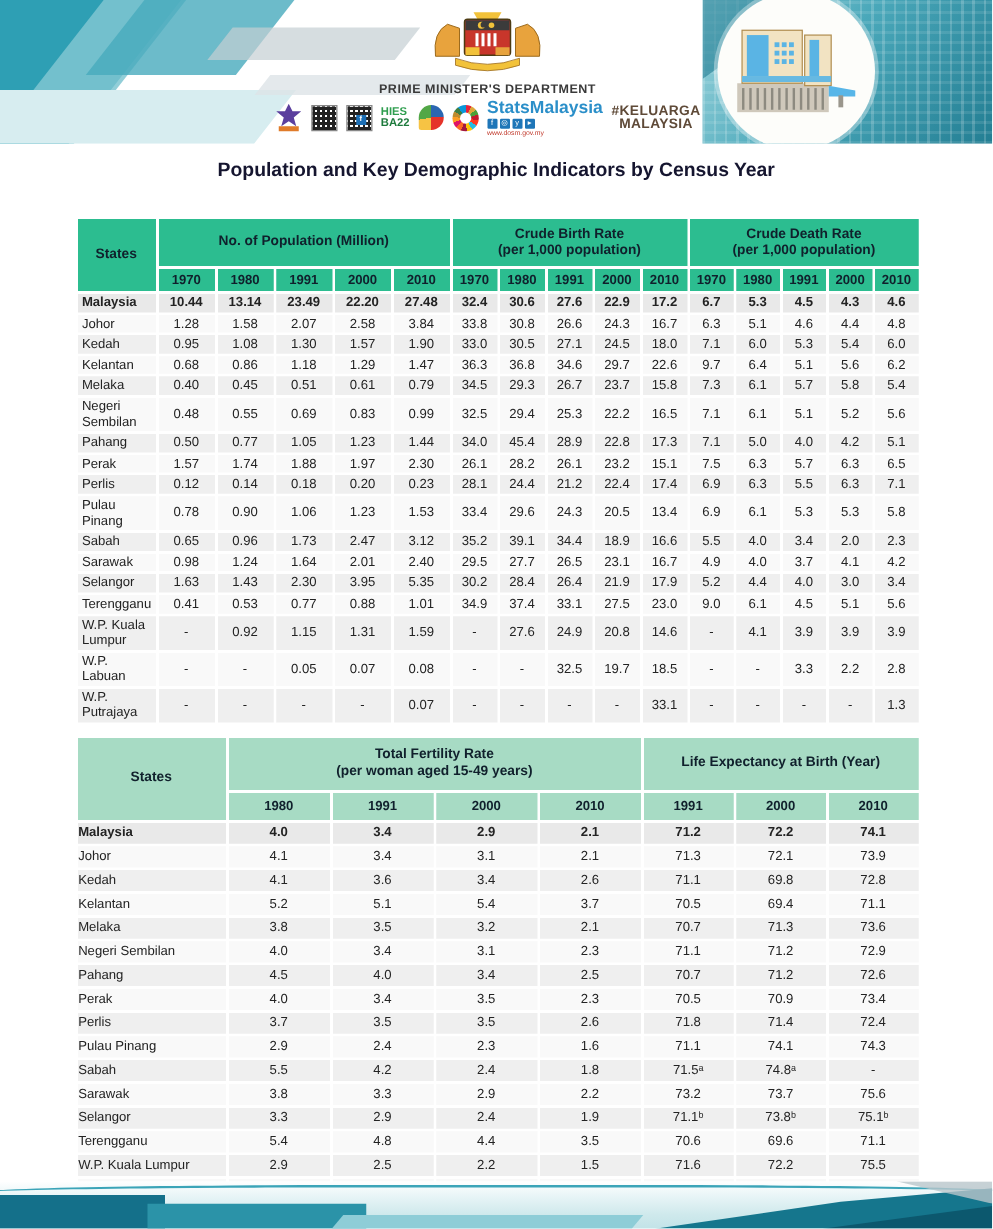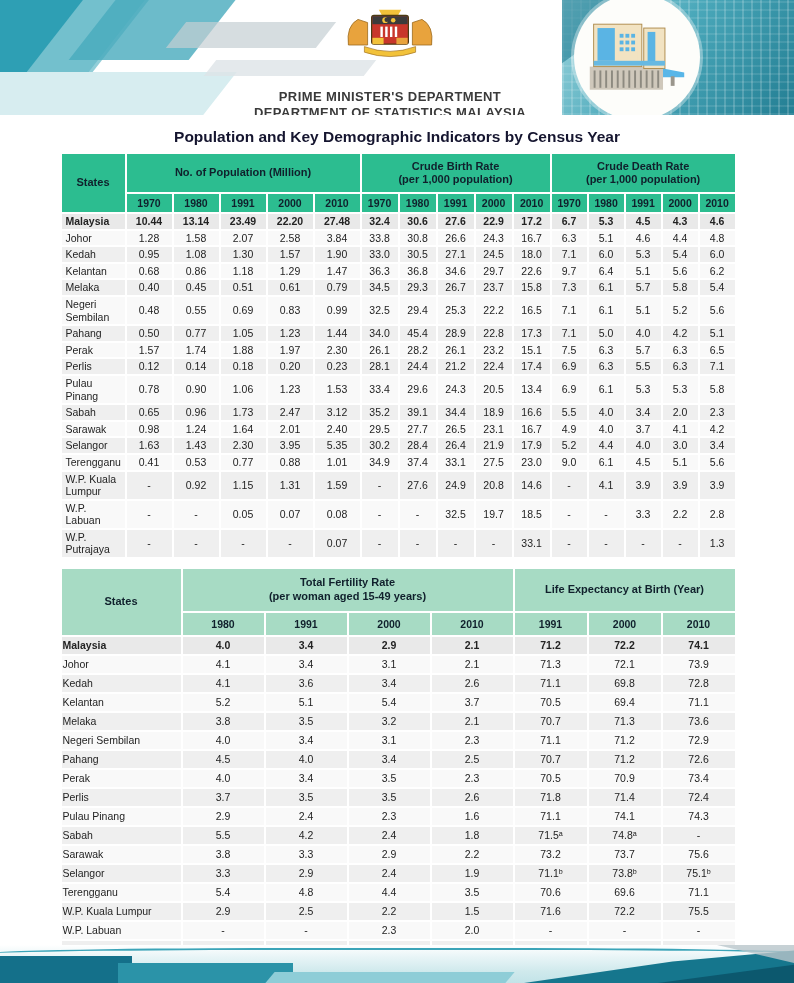--- a/index.html
+++ b/index.html
@@ -23,21 +23,21 @@
     background-image: repeating-linear-gradient(90deg, rgba(255,255,255,.18) 0 2px, transparent 2px 9px),
                       repeating-linear-gradient(0deg, rgba(255,255,255,.10) 0 2px, transparent 2px 8px); }
   .banner-photo .wedge { position: absolute; inset: 0; background: #16758c; opacity: .55;
     clip-path: polygon(0 0, 38% 0, 0 55%); }
   .photo-circle { position: absolute; left: 12px; top: -6px; width: 126px; height: 126px;
     border-radius: 50%; background: #fdfdfa; box-shadow: 0 0 0 3px rgba(255,255,255,.35); }
   .photo-circle svg { position: absolute; left: 10px; top: 18px; }
 
   .banner-center { position: absolute; left: 215px; top: 0; width: 350px; height: 115px; text-align: center; }
   .crest { margin-top: 5px; }
-  .dept-lines { line-height: 1.25; font-size: 13px; letter-spacing: .4px; color: #3a3a3a; font-weight: bold; margin-top: 24px; }
+  .dept-lines { line-height: 1.25; font-size: 10px; letter-spacing: .4px; color: #3a3a3a; font-weight: bold; }
   .logo-strip { display: flex; justify-content: center; align-items: center; gap: 7px; margin-top: 2px; height: 27px; }
   .qr { width: 21px; height: 21px; border: 1px solid #888; position: relative;
     background-image: repeating-linear-gradient(0deg, #222 0 2px, transparent 2px 4px),
                       repeating-linear-gradient(90deg, #222 0 2px, #fff 2px 4px); }
   .qr .fb-center { position: absolute; left: 7px; top: 7px; width: 8px; height: 8px; background: #1c6fb5;
     color: #fff; font-size: 6px; line-height: 8px; text-align: center; font-weight: bold; }
   .hies { line-height: 1; text-align: left; }
   .hies .l1 { color: #2f9e4f; font-weight: bold; font-size: 9px; }
   .hies .l2 { color: #1d7a3c; font-weight: bold; font-size: 9px; }
   .wheel { width: 21px; height: 21px; border-radius: 50%; position: relative;
@@ -50,21 +50,21 @@
   .stats { text-align: left; line-height: 1.1; }
   .stats .name { font-size: 14px; font-weight: bold; color: #2b8fc9; }
   .stats .icons { display: flex; gap: 2px; margin: 1px 0; }
   .stats .icons span { width: 8px; height: 8px; background: #1e76b8; color: #fff; font-size: 6px;
     line-height: 8px; text-align: center; border-radius: 1px; }
   .stats .url { font-size: 5.5px; color: #c0392b; }
   .keluarga { text-align: center; line-height: .95; font-weight: bold; color: #5f4a38; font-size: 11px; letter-spacing: .3px; }
   .mascot { width: 22px; height: 24px; }
 
   
-  .page-title { text-align: center; font-size: 15.5px; font-weight: bold; color: #15152f; margin: 13px 0 6px; }
+  .page-title { text-align: center; font-size: 15.5px; font-weight: bold; color: #15152f; margin: 13px 0 27px; }
 
   
   .tbl-wrap { width: 675px; margin: 0 auto; }
   table { border-collapse: collapse; table-layout: fixed; width: 675px; }
   th, td { border: 2px solid #fff; overflow: hidden; }
   th { color: #10202c; font-weight: bold; text-align: center; }
   td { font-size: 10.5px; color: #232323; text-align: center; padding: 1px 1px; line-height: 1.2; }
   td.state { text-align: left; padding-left: 4px; }
   .t1 th.grp { background: #2CBD90; font-size: 11px; line-height: 1.2; height: 40px; }
   .t1 th.yr  { background: #2CBD90; font-size: 10.5px; height: 20px; }
@@ -170,21 +170,20 @@
             <rect x="54" y="27" width="3" height="13"></rect>
             <rect x="60" y="27" width="3" height="13"></rect>
             <rect x="66" y="27" width="3" height="13"></rect>
           </g>
         <rect x="38" y="41" width="14" height="8" fill="#F2C23A"></rect>
         <rect x="68" y="41" width="14" height="8" fill="#E8A33D"></rect>
         <path d="M28 52 Q60 64 92 52 L92 59 Q60 70 28 59 Z" fill="#F2C23A" stroke="#9c6b1e" stroke-width=".8"></path>
       </svg>
       <div class="dept-lines">
         <div>PRIME MINISTER'S DEPARTMENT</div>
-        <div>DEPARTMENT OF STATISTICS MALAYSIA</div>
       </div>
       <div class="logo-strip">
         <svg class="mascot" viewBox="0 0 22 24">
           <polygon points="11,1 14,7 21,7 15,12 17,19 11,15 5,19 7,12 1,7 8,7" fill="#5b3f9e"></polygon>
           <rect x="3" y="19" width="16" height="4" fill="#e07b2a"></rect>
         </svg>
         <div class="qr"></div>
         <div class="qr">
             <span class="fb-center">f</span>
           </div>

